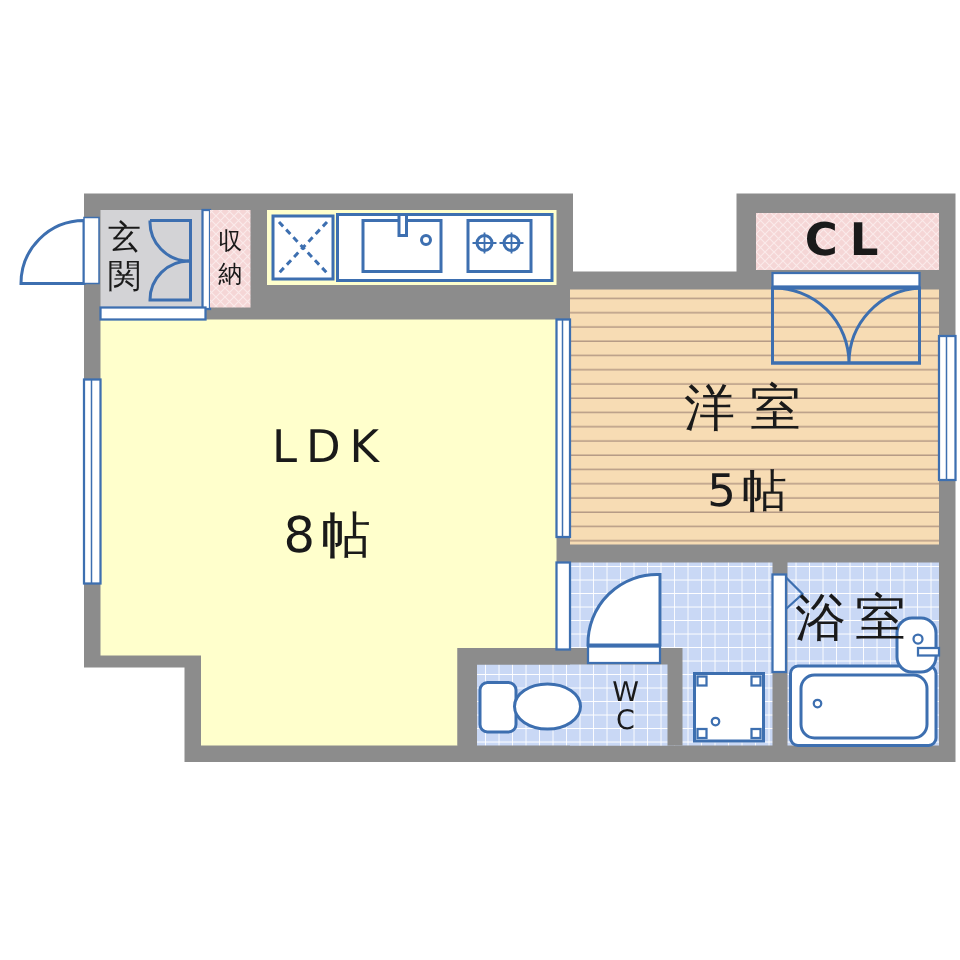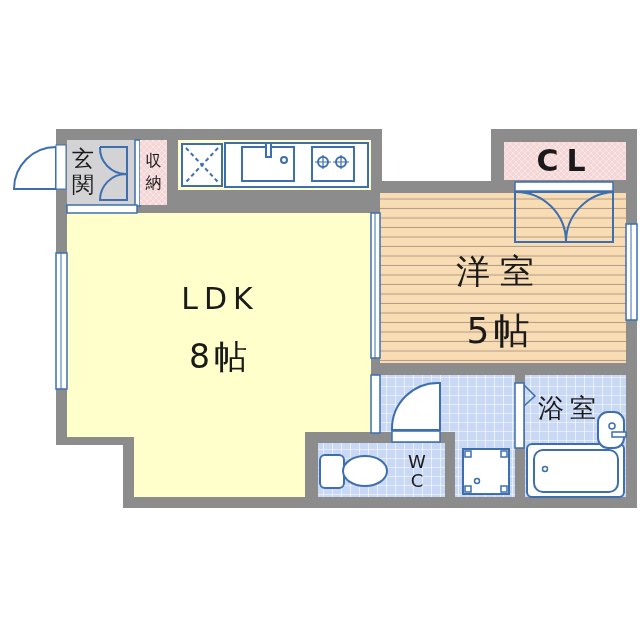--- a/index.html
+++ b/index.html
@@ -109,20 +109,20 @@
 <div class="lbl" style="left:68px;top:146px;width:30px;font-size:22px;line-height:26px;">
   <div>玄</div>
   <div>関</div>
 </div>
 <div class="lbl" style="left:140px;top:150px;width:27px;font-size:16px;line-height:22px;">
   <div>収</div>
   <div>納</div>
 </div>
 <div class="lbl" style="left:150px;top:284px;width:140px;font-size:30px;letter-spacing:6px;">LDK</div>
 <div class="lbl" style="left:150px;top:340px;width:140px;font-size:33px;letter-spacing:4px;">8帖</div>
-<div class="lbl" style="left:430px;top:255px;width:140px;font-size:34px;letter-spacing:10px;font-family:Liberation Serif, serif;">洋室</div>
-<div class="lbl" style="left:430px;top:313px;width:140px;font-size:36px;letter-spacing:4px;">5帖</div>
+<div class="lbl" style="left:430px;top:255px;width:140px;font-size:34px;letter-spacing:10px;">洋室</div>
+<div class="lbl" style="left:430px;top:313px;width:140px;font-size:30px;letter-spacing:4px;">5帖</div>
 <div class="lbl" style="left:520px;top:146px;width:90px;font-size:30px;letter-spacing:8px;font-weight:bold;">CL</div>
-<div class="lbl" style="left:530px;top:395px;width:80px;font-size:26px;letter-spacing:6px;">浴室</div>
+<div class="lbl" style="left:530px;top:395px;width:80px;font-size:34px;letter-spacing:6px;">浴室</div>
 <div class="lbl" style="left:406px;top:452px;width:22px;font-size:18px;line-height:19px;">
   <div>W</div>
   <div>C</div>
 </div>
 
 </body></html>

